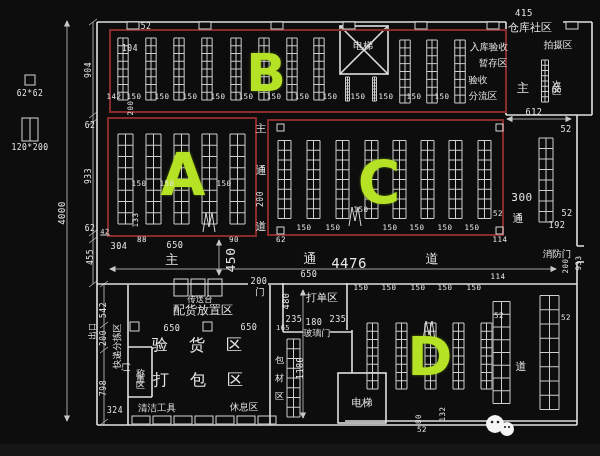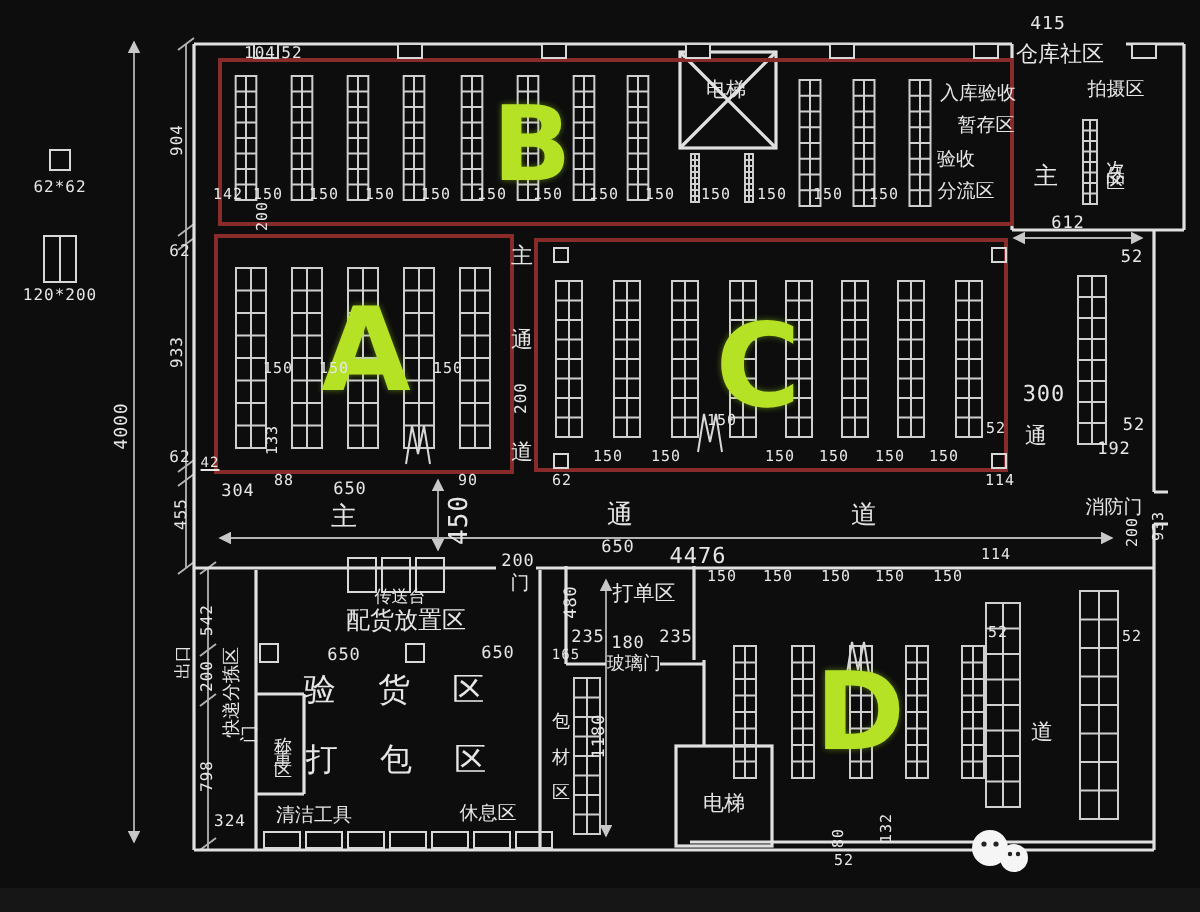--- a/index.html
+++ b/index.html
@@ -163,21 +163,21 @@
       <span class="lbl num" style="left: 90px; top: 126px; font-size: 8px; transform: translate(-50%, -50%);">62</span>
       <span class="lbl num" style="left: 89px; top: 176px; font-size: 8px; transform: translate(-50%, -50%) rotate(-90deg);">933</span>
       <span class="lbl num" style="left: 90px; top: 229px; font-size: 8px; transform: translate(-50%, -50%);">62</span>
       <span class="lbl num" style="left: 91px; top: 257px; font-size: 8px; transform: translate(-50%, -50%) rotate(-90deg);">455</span>
       <span class="lbl num" style="left: 104px; top: 310px; font-size: 8px; transform: translate(-50%, -50%) rotate(-90deg);">542</span>
       <span class="lbl num" style="left: 104px; top: 338px; font-size: 8px; transform: translate(-50%, -50%) rotate(-90deg);">200</span>
       <span class="lbl num" style="left: 104px; top: 388px; font-size: 8px; transform: translate(-50%, -50%) rotate(-90deg);">798</span>
       <span class="lbl num" style="left: 115px; top: 411px; font-size: 8px; transform: translate(-50%, -50%);">324</span>
       <span class="lbl" style="left: 92px; top: 331px; font-size: 8.5px; transform: translate(-50%, -50%) rotate(-90deg);">出口</span>
       <span class="lbl" style="left: 117px; top: 346px; font-size: 9px; transform: translate(-50%, -50%) rotate(-90deg);">快递分拣区</span>
-      <span class="lbl num" style="left: 130px; top: 27px; font-size: 8px; transform: translate(-50%, -50%);">104</span>
+      <span class="lbl num" style="left: 130px; top: 49px; font-size: 8px; transform: translate(-50%, -50%);">104</span>
       <span class="lbl num" style="left: 146px; top: 27px; font-size: 8px; transform: translate(-50%, -50%);">52</span>
       <span class="lbl num" style="left: 524px; top: 13px; font-size: 9px; transform: translate(-50%, -50%); text-align: right;">415</span>
       <span class="lbl" style="left: 530px; top: 27px; font-size: 11px; transform: translate(-50%, -50%);">仓库社区</span>
       <span class="lbl" style="left: 363px; top: 46px; font-size: 10px; transform: translate(-50%, -50%);">电梯</span>
       <span class="lbl" style="left: 489px; top: 47px; font-size: 9.5px; transform: translate(-50%, -50%);">入库验收</span>
       <span class="lbl" style="left: 483px; top: 63px; font-size: 9.5px; transform: translate(-50%, -50%); margin-left: 10px;">暂存区</span>
       <span class="lbl" style="left: 478px; top: 80px; font-size: 9.5px; transform: translate(-50%, -50%);">验收</span>
       <span class="lbl" style="left: 483px; top: 96px; font-size: 9.5px; transform: translate(-50%, -50%);">分流区</span>
       <span class="lbl" style="left: 523px; top: 88px; font-size: 12px; transform: translate(-50%, -50%);">主</span>
       <span class="lbl" style="left: 558px; top: 45px; font-size: 9.5px; transform: translate(-50%, -50%);">拍摄区</span>
@@ -203,21 +203,21 @@
       <span class="lbl num" style="left: 224px; top: 184px; font-size: 7.5px; transform: translate(-50%, -50%);">150</span>
       <span class="lbl num" style="left: 119px; top: 246px; font-size: 8.5px; transform: translate(-50%, -50%);">304</span>
       <span class="lbl num" style="left: 142px; top: 240px; font-size: 7.5px; transform: translate(-50%, -50%);">88</span>
       <span class="lbl num" style="left: 175px; top: 245px; font-size: 8.5px; transform: translate(-50%, -50%);">650</span>
       <span class="lbl num" style="left: 234px; top: 240px; font-size: 7.5px; transform: translate(-50%, -50%);">90</span>
       <span class="lbl num" style="left: 281px; top: 240px; font-size: 7.5px; transform: translate(-50%, -50%);">62</span>
       <span class="lbl num" style="left: 500px; top: 240px; font-size: 7.5px; transform: translate(-50%, -50%);">114</span>
       <span class="lbl" style="left: 172px; top: 259px; font-size: 13px; transform: translate(-50%, -50%);">主</span>
       <span class="lbl" style="left: 310px; top: 258px; font-size: 13px; transform: translate(-50%, -50%);">通</span>
       <span class="lbl" style="left: 432px; top: 258px; font-size: 13px; transform: translate(-50%, -50%);">道</span>
-      <span class="lbl num" style="left: 349px; top: 278px; font-size: 11px; transform: translate(-50%, -50%);">4476</span>
+      <span class="lbl num" style="left: 349px; top: 263px; font-size: 14px; transform: translate(-50%, -50%);">4476</span>
       <span class="lbl num" style="left: 230px; top: 260px; font-size: 13px; transform: translate(-50%, -50%) rotate(-90deg);">450</span>
       <span class="lbl" style="left: 557px; top: 254px; font-size: 9.5px; transform: translate(-50%, -50%);">消防门</span>
       <span class="lbl" style="left: 261px; top: 128px; font-size: 11px; transform: translate(-50%, -50%);">主</span>
       <span class="lbl" style="left: 261px; top: 170px; font-size: 11px; transform: translate(-50%, -50%);">通</span>
       <span class="lbl num" style="left: 261px; top: 199px; font-size: 8px; transform: translate(-50%, -50%) rotate(-90deg);">200</span>
       <span class="lbl" style="left: 261px; top: 226px; font-size: 11px; transform: translate(-50%, -50%);">道</span>
       <span class="lbl num" style="left: 304px; top: 228px; font-size: 7.5px; transform: translate(-50%, -50%);">150</span>
       <span class="lbl num" style="left: 333px; top: 228px; font-size: 7.5px; transform: translate(-50%, -50%);">150</span>
       <span class="lbl num" style="left: 361px; top: 210px; font-size: 7.5px; transform: translate(-50%, -50%);">150</span>
       <span class="lbl num" style="left: 390px; top: 228px; font-size: 7.5px; transform: translate(-50%, -50%);">150</span>

